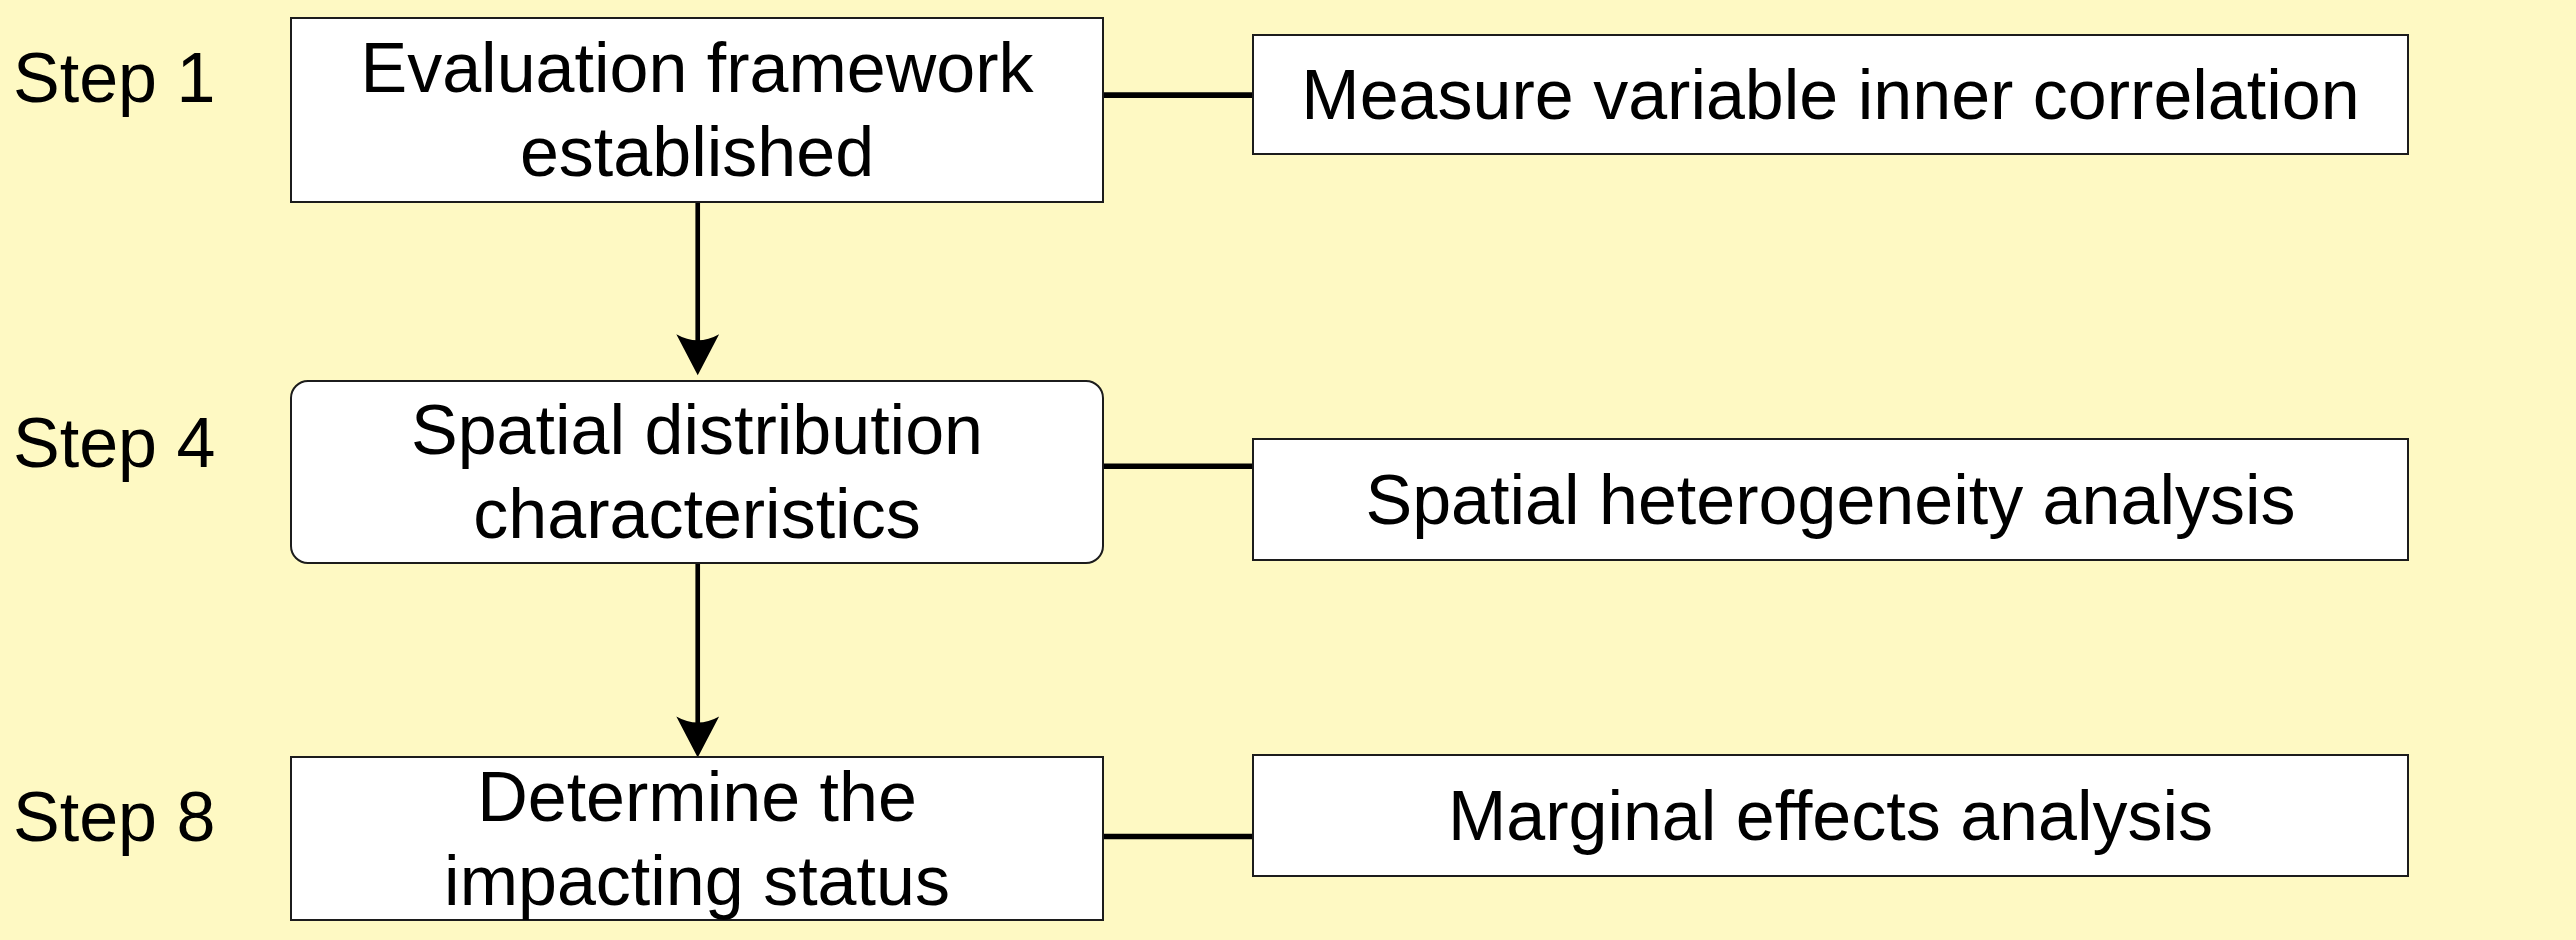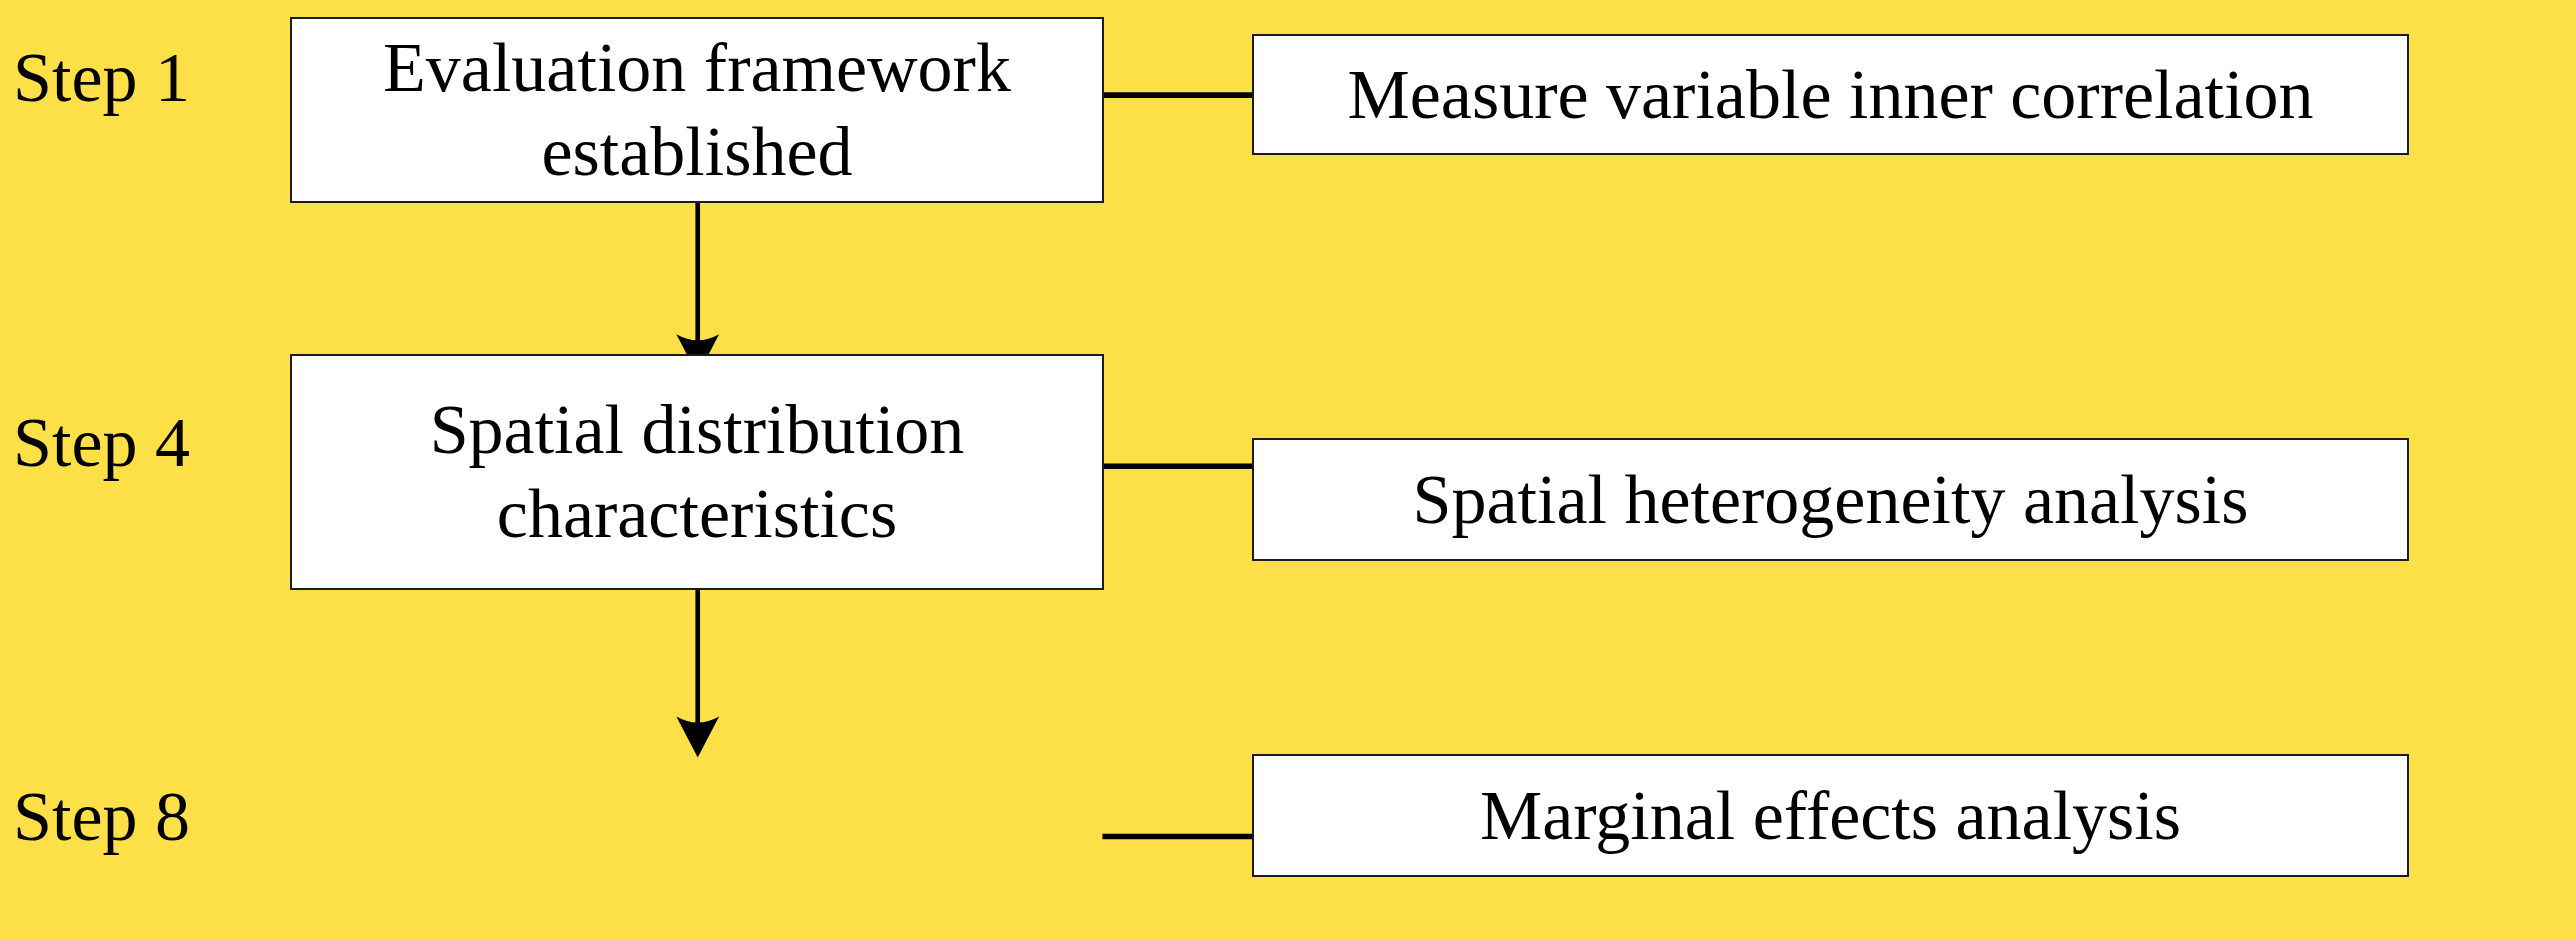--- a/index.html
+++ b/index.html
@@ -4,22 +4,22 @@
 <style>
   html, body {
     margin: 0;
     padding: 0;
     background: #ffffff;
   }
   #diagram {
     position: relative;
     width: 2576px;
     height: 941px;
-    background: #fde047;
-    font-family: Liberation Serif, serif;
+    background: #fef9c3;
+    font-family: Liberation Sans, sans-serif;
     color: #000000;
     overflow: hidden;
   }
   #connector-layer {
     position: absolute;
     left: 0; top: 0;
     width: 2576px; height: 941px;
     z-index: 1;
   }
   .step-label {
@@ -40,21 +40,21 @@
     justify-content: center;
     text-align: center;
     font-size: 70px;
     line-height: 84px;
     z-index: 2;
   }
   .stage-box { left: 290px; width: 814px; padding: 0 37px; }
   .method-box { left: 1252px; width: 1157px; white-space: nowrap; }
 
   #stage-1  { top: 16.7px;  height: 186px; }
-  #stage-2  { top: 354px; height: 236px; }
+  #stage-2  { top: 380px; height: 184px; border-radius: 18px; }
   #stage-3  { top: 756px; height: 165px; }
 
   #method-1 { top: 34px;  height: 121px; }
   #method-2 { top: 403px; height: 123px; margin-top: 35px; }
   #method-3 { top: 754px; height: 123px; }
 
   #step-1 { top: 43px;  }
   #step-2 { top: 408px; }
   #step-3 { top: 782px; }
 </style>
@@ -82,16 +82,17 @@
 
   <div class="step-label" id="step-1">Step 1</div>
   <div class="box stage-box" id="stage-1">Evaluation framework established</div>
   <div class="box method-box" id="method-1">Measure variable inner correlation</div>
 
   <div class="step-label" id="step-2">Step 4</div>
   <div class="box stage-box" id="stage-2">Spatial distribution characteristics</div>
   <div class="box method-box" id="method-2">Spatial heterogeneity analysis</div>
 
   <div class="step-label" id="step-3">Step 8</div>
+  <div class="box stage-box" id="stage-3">Determine the impacting status</div>
   <div class="box method-box" id="method-3">Marginal effects analysis</div>
 
 </div>
 
 
 </body></html>

